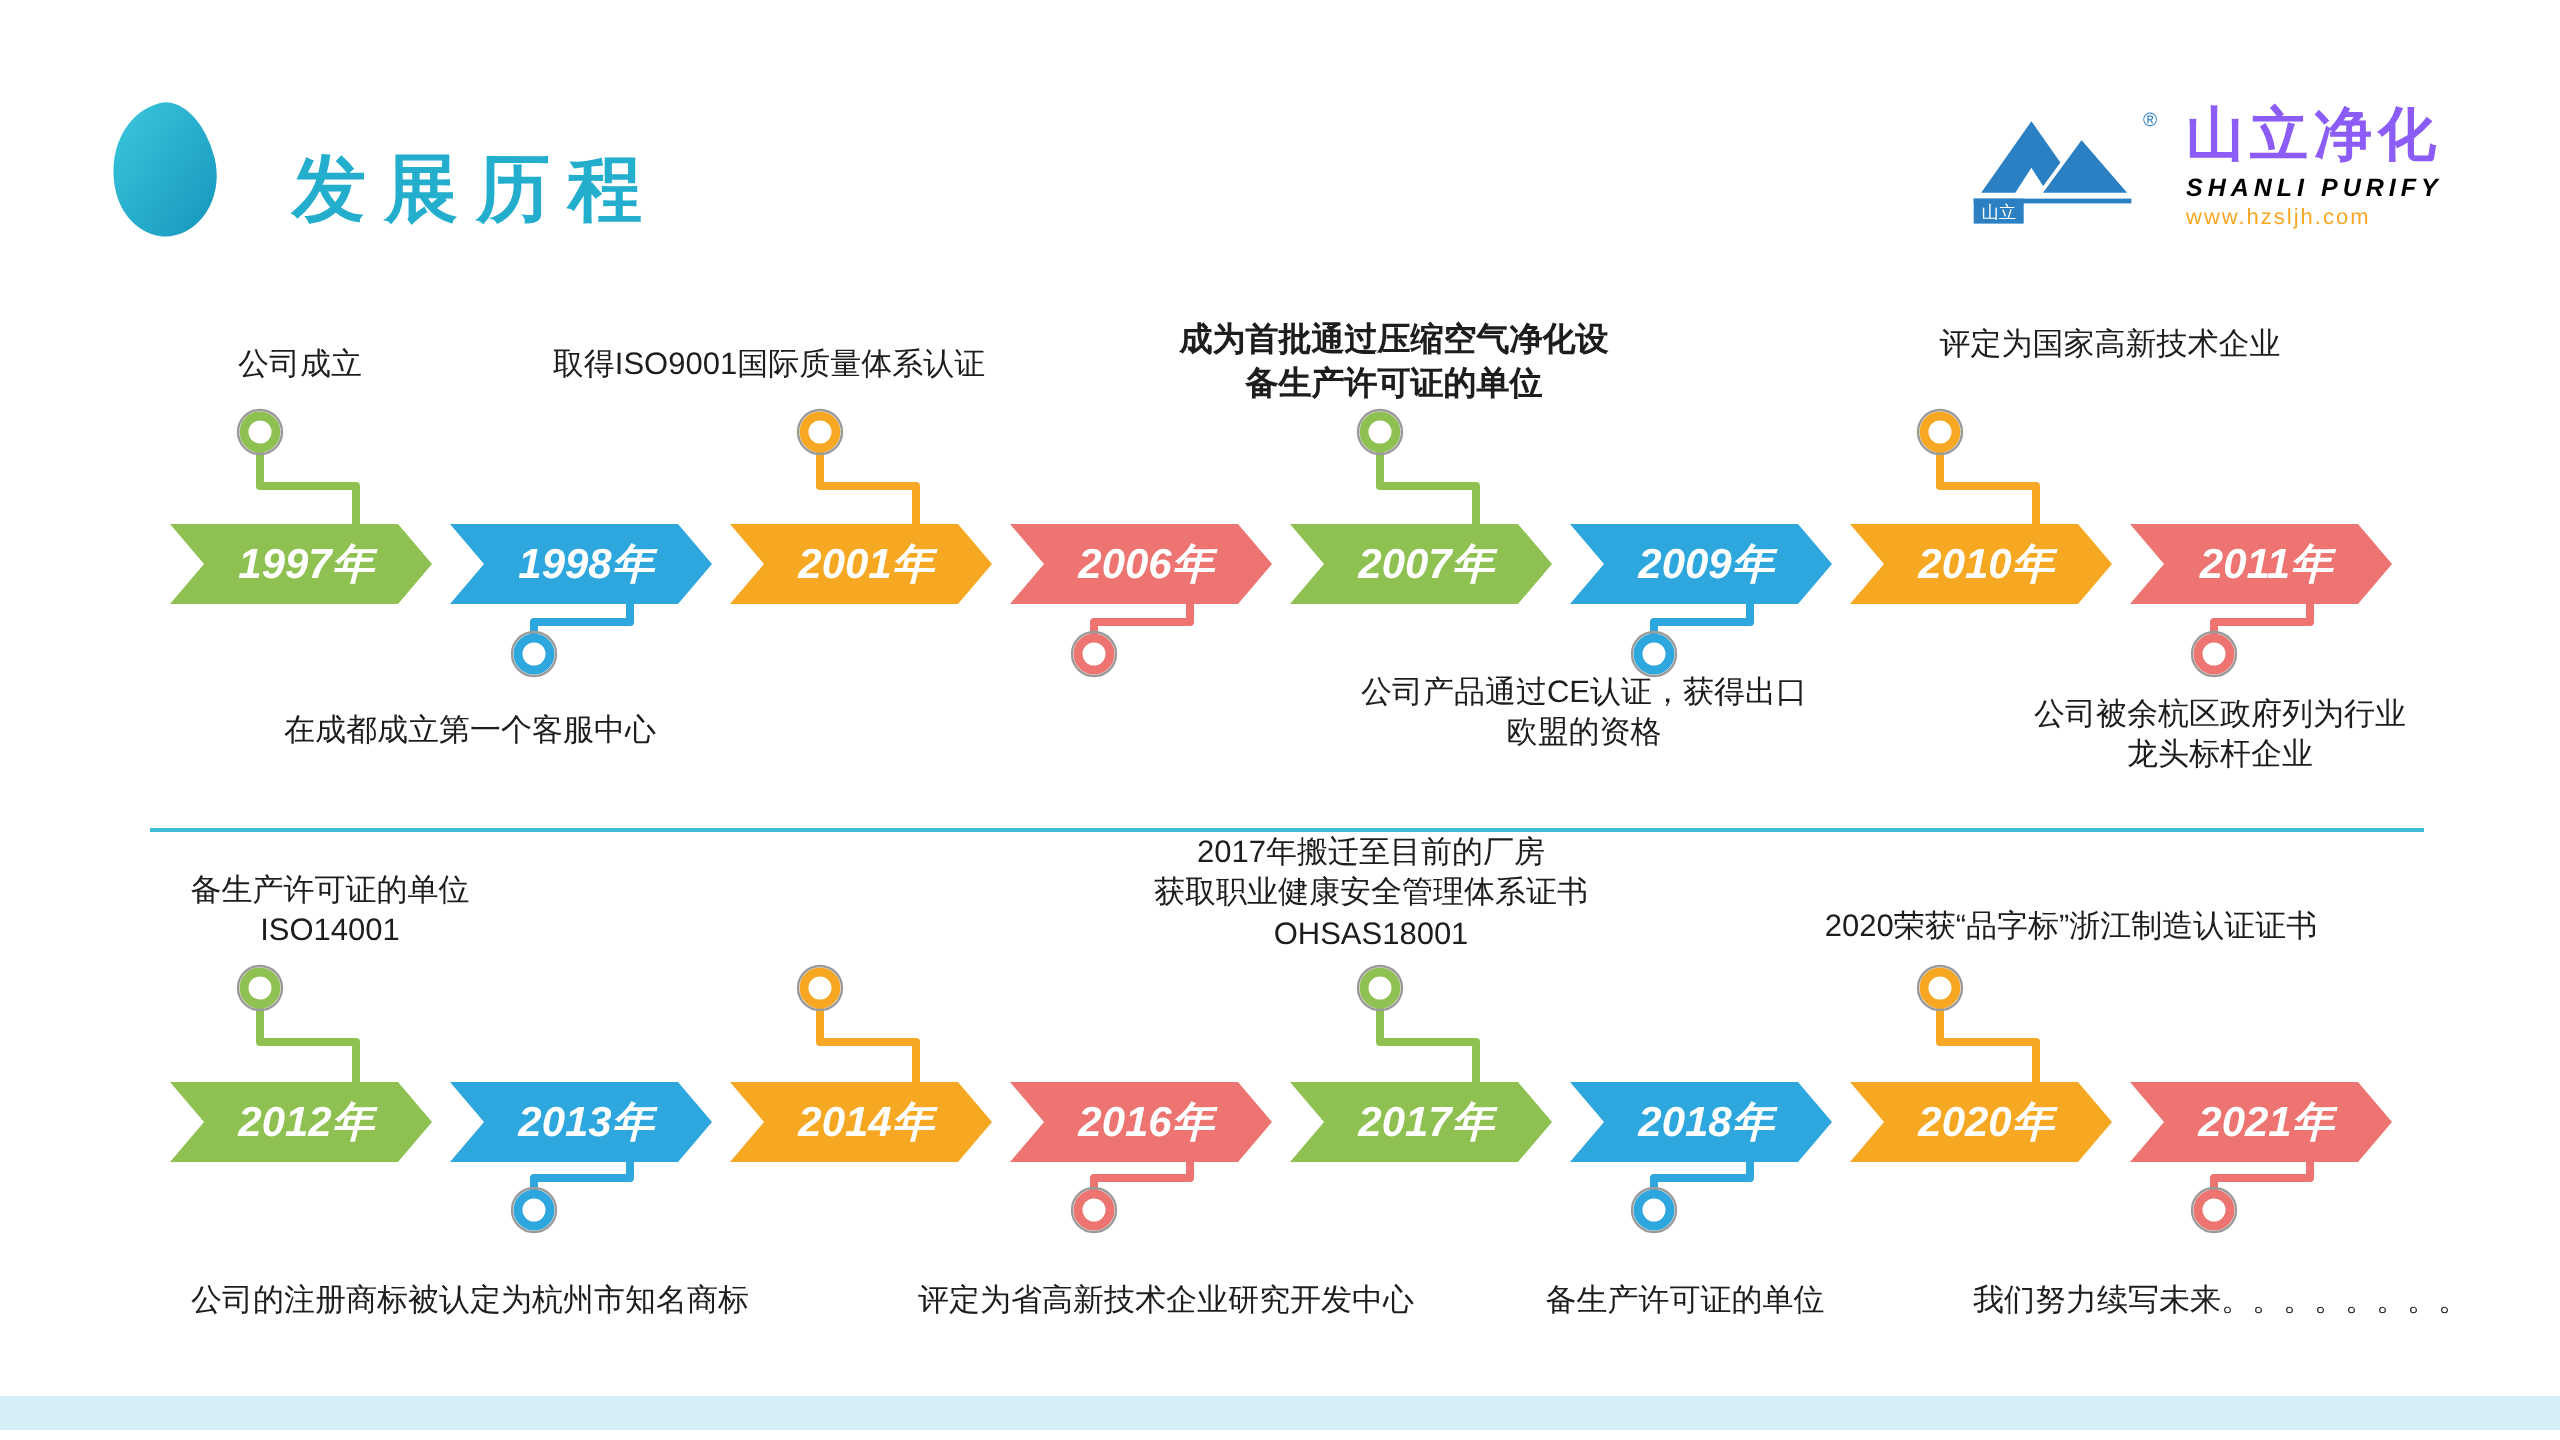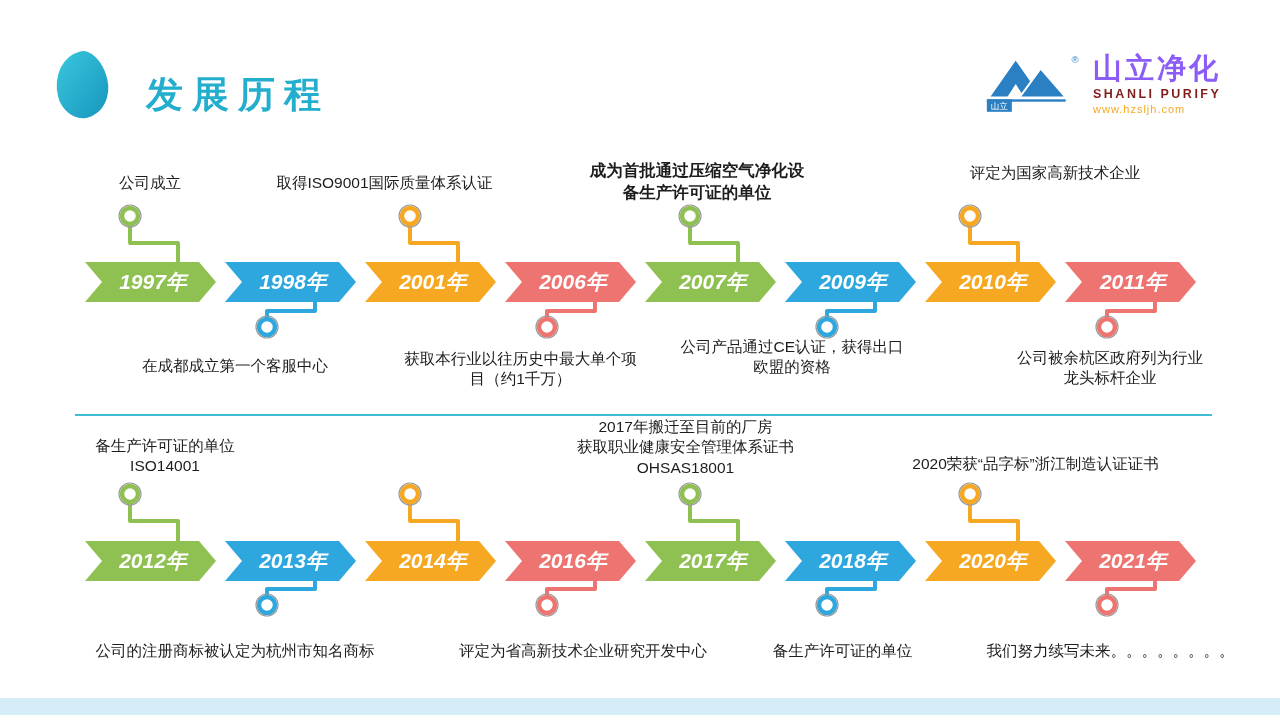--- a/index.html
+++ b/index.html
@@ -14,21 +14,21 @@
     border-radius:62% 38% 55% 45% / 58% 50% 50% 42%;
     transform:rotate(-14deg);
   }
   .title{
     position:absolute;left:134px;top:70px;font-size:37px;font-weight:bold;
     color:#23AECD;letter-spacing:9px;margin-left:12px;
   }
   .logo{position:absolute;left:983px;top:50px;display:flex;align-items:flex-start;}
   .logo-text{margin-left:10px;padding-top:4px;}
   .logo-cn{font-size:29px;font-weight:bold;color:#8b5cf6;letter-spacing:3px;line-height:1;}
-  .logo-en{font-size:12.5px;font-weight:bold;color:#7f1d1d;letter-spacing:2.5px;margin-top:4px;}
+  .logo-en{font-size:12.5px;font-weight:bold;color:#000000;letter-spacing:2.5px;margin-top:4px;font-style:italic;}
   .logo-url{font-size:11px;color:#F7A823;letter-spacing:1px;margin-top:2px;}
   
   .row{position:absolute;left:0;width:1280px;height:40px;}
   .arrow{
     position:absolute;top:0;width:131px;height:40px;
     clip-path:polygon(0 0, calc(100% - 17px) 0, 100% 50%, calc(100% - 17px) 100%, 0 100%, 17px 50%);
     display:flex;align-items:center;justify-content:center;
   }
   .year{color:#fff;font-weight:bold;font-size:21px;padding-left:5px;font-style:italic;}
   .c-green{background:#8FC152}.c-blue{background:#2EA7DF}
@@ -187,22 +187,20 @@
         <span class="year">2010年</span>
       </div>
     <div class="arrow c-salmon" style="left:1065px">
         <span class="year">2011年</span>
       </div>
   </div>
 
   <div class="note" style="left:85px;top:173px;width:130px">公司成立</div>
   <div class="note" style="left:115px;top:356px;width:240px">在成都成立第一个客服中心</div>
   <div class="note" style="left:262px;top:173px;width:245px">取得ISO9001国际质量体系认证</div>
-  <div class="note" style="left:398px;top:349px;width:245px">获取本行业以往历史中最大单个项
-目（约1千万）</div>
   <div class="note strong" style="left:577px;top:160px;width:240px">成为首批通过压缩空气净化设
 备生产许可证的单位</div>
   <div class="note" style="left:678px;top:337px;width:228px">公司产品通过CE认证，获得出口
 欧盟的资格</div>
   <div class="note" style="left:930px;top:163px;width:250px">评定为国家高新技术企业</div>
   <div class="note" style="left:1005px;top:348px;width:210px">公司被余杭区政府列为行业
 龙头标杆企业</div>
 
   <div class="divider"></div>
 

